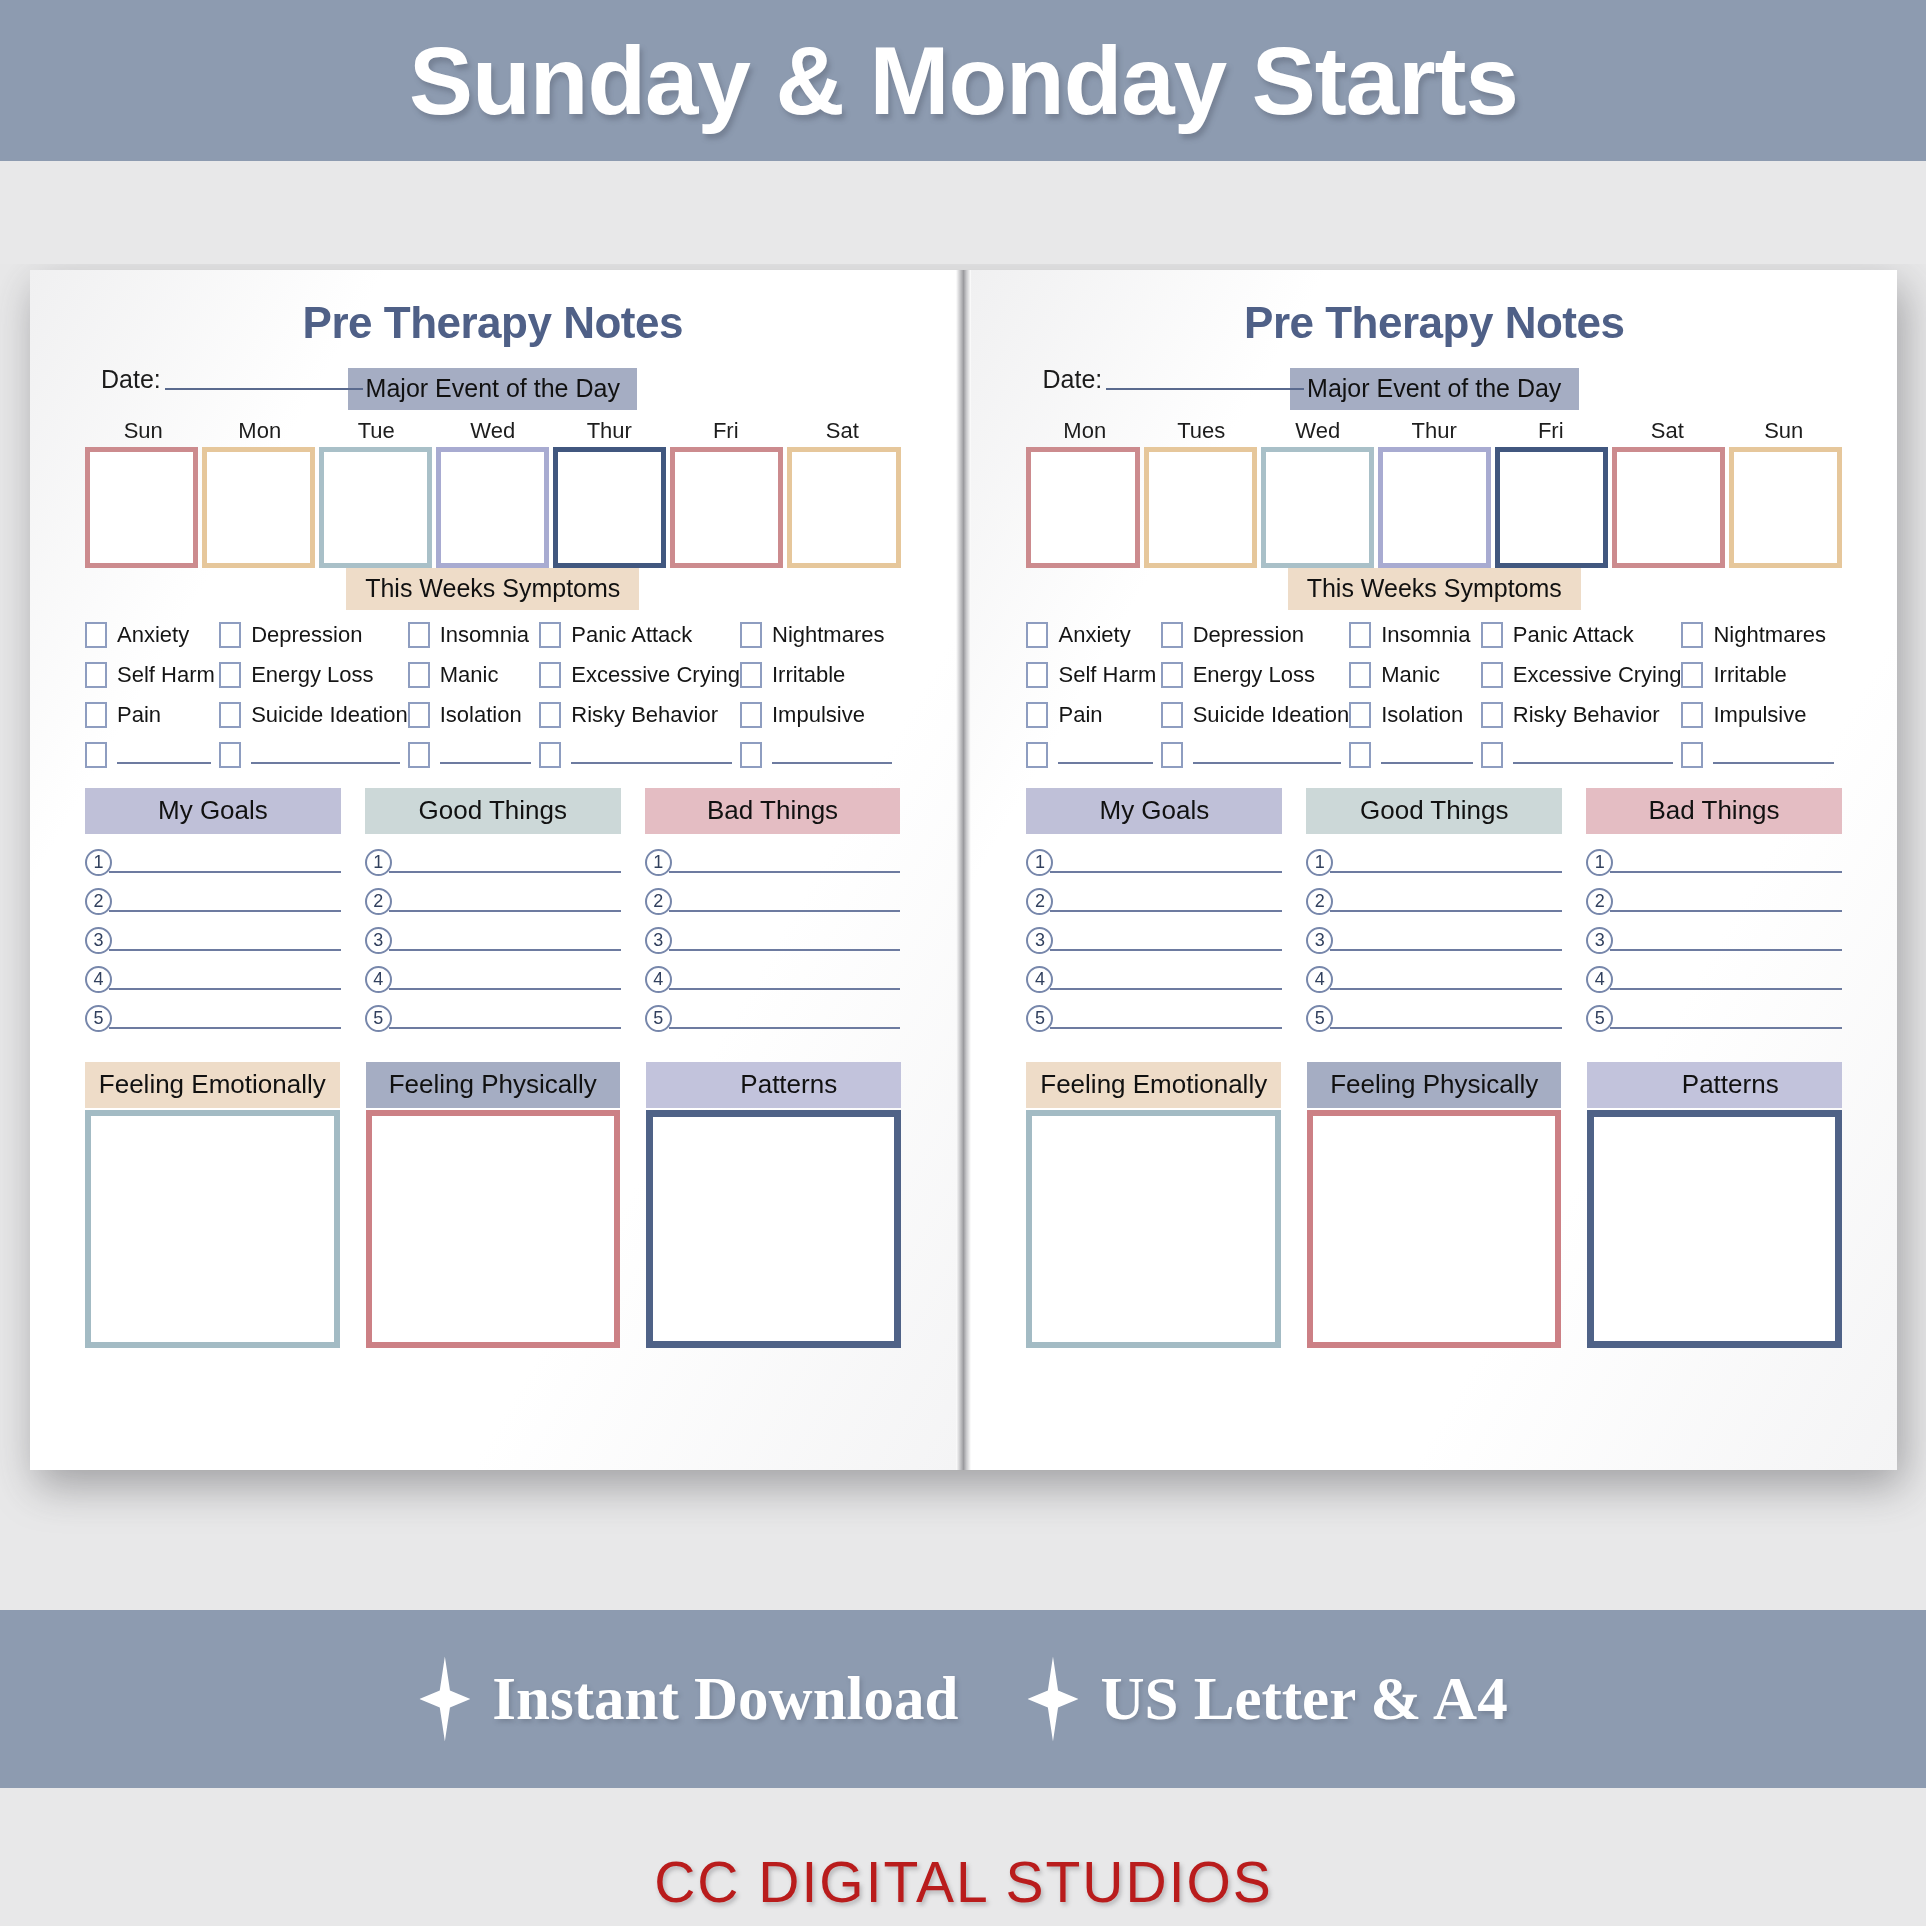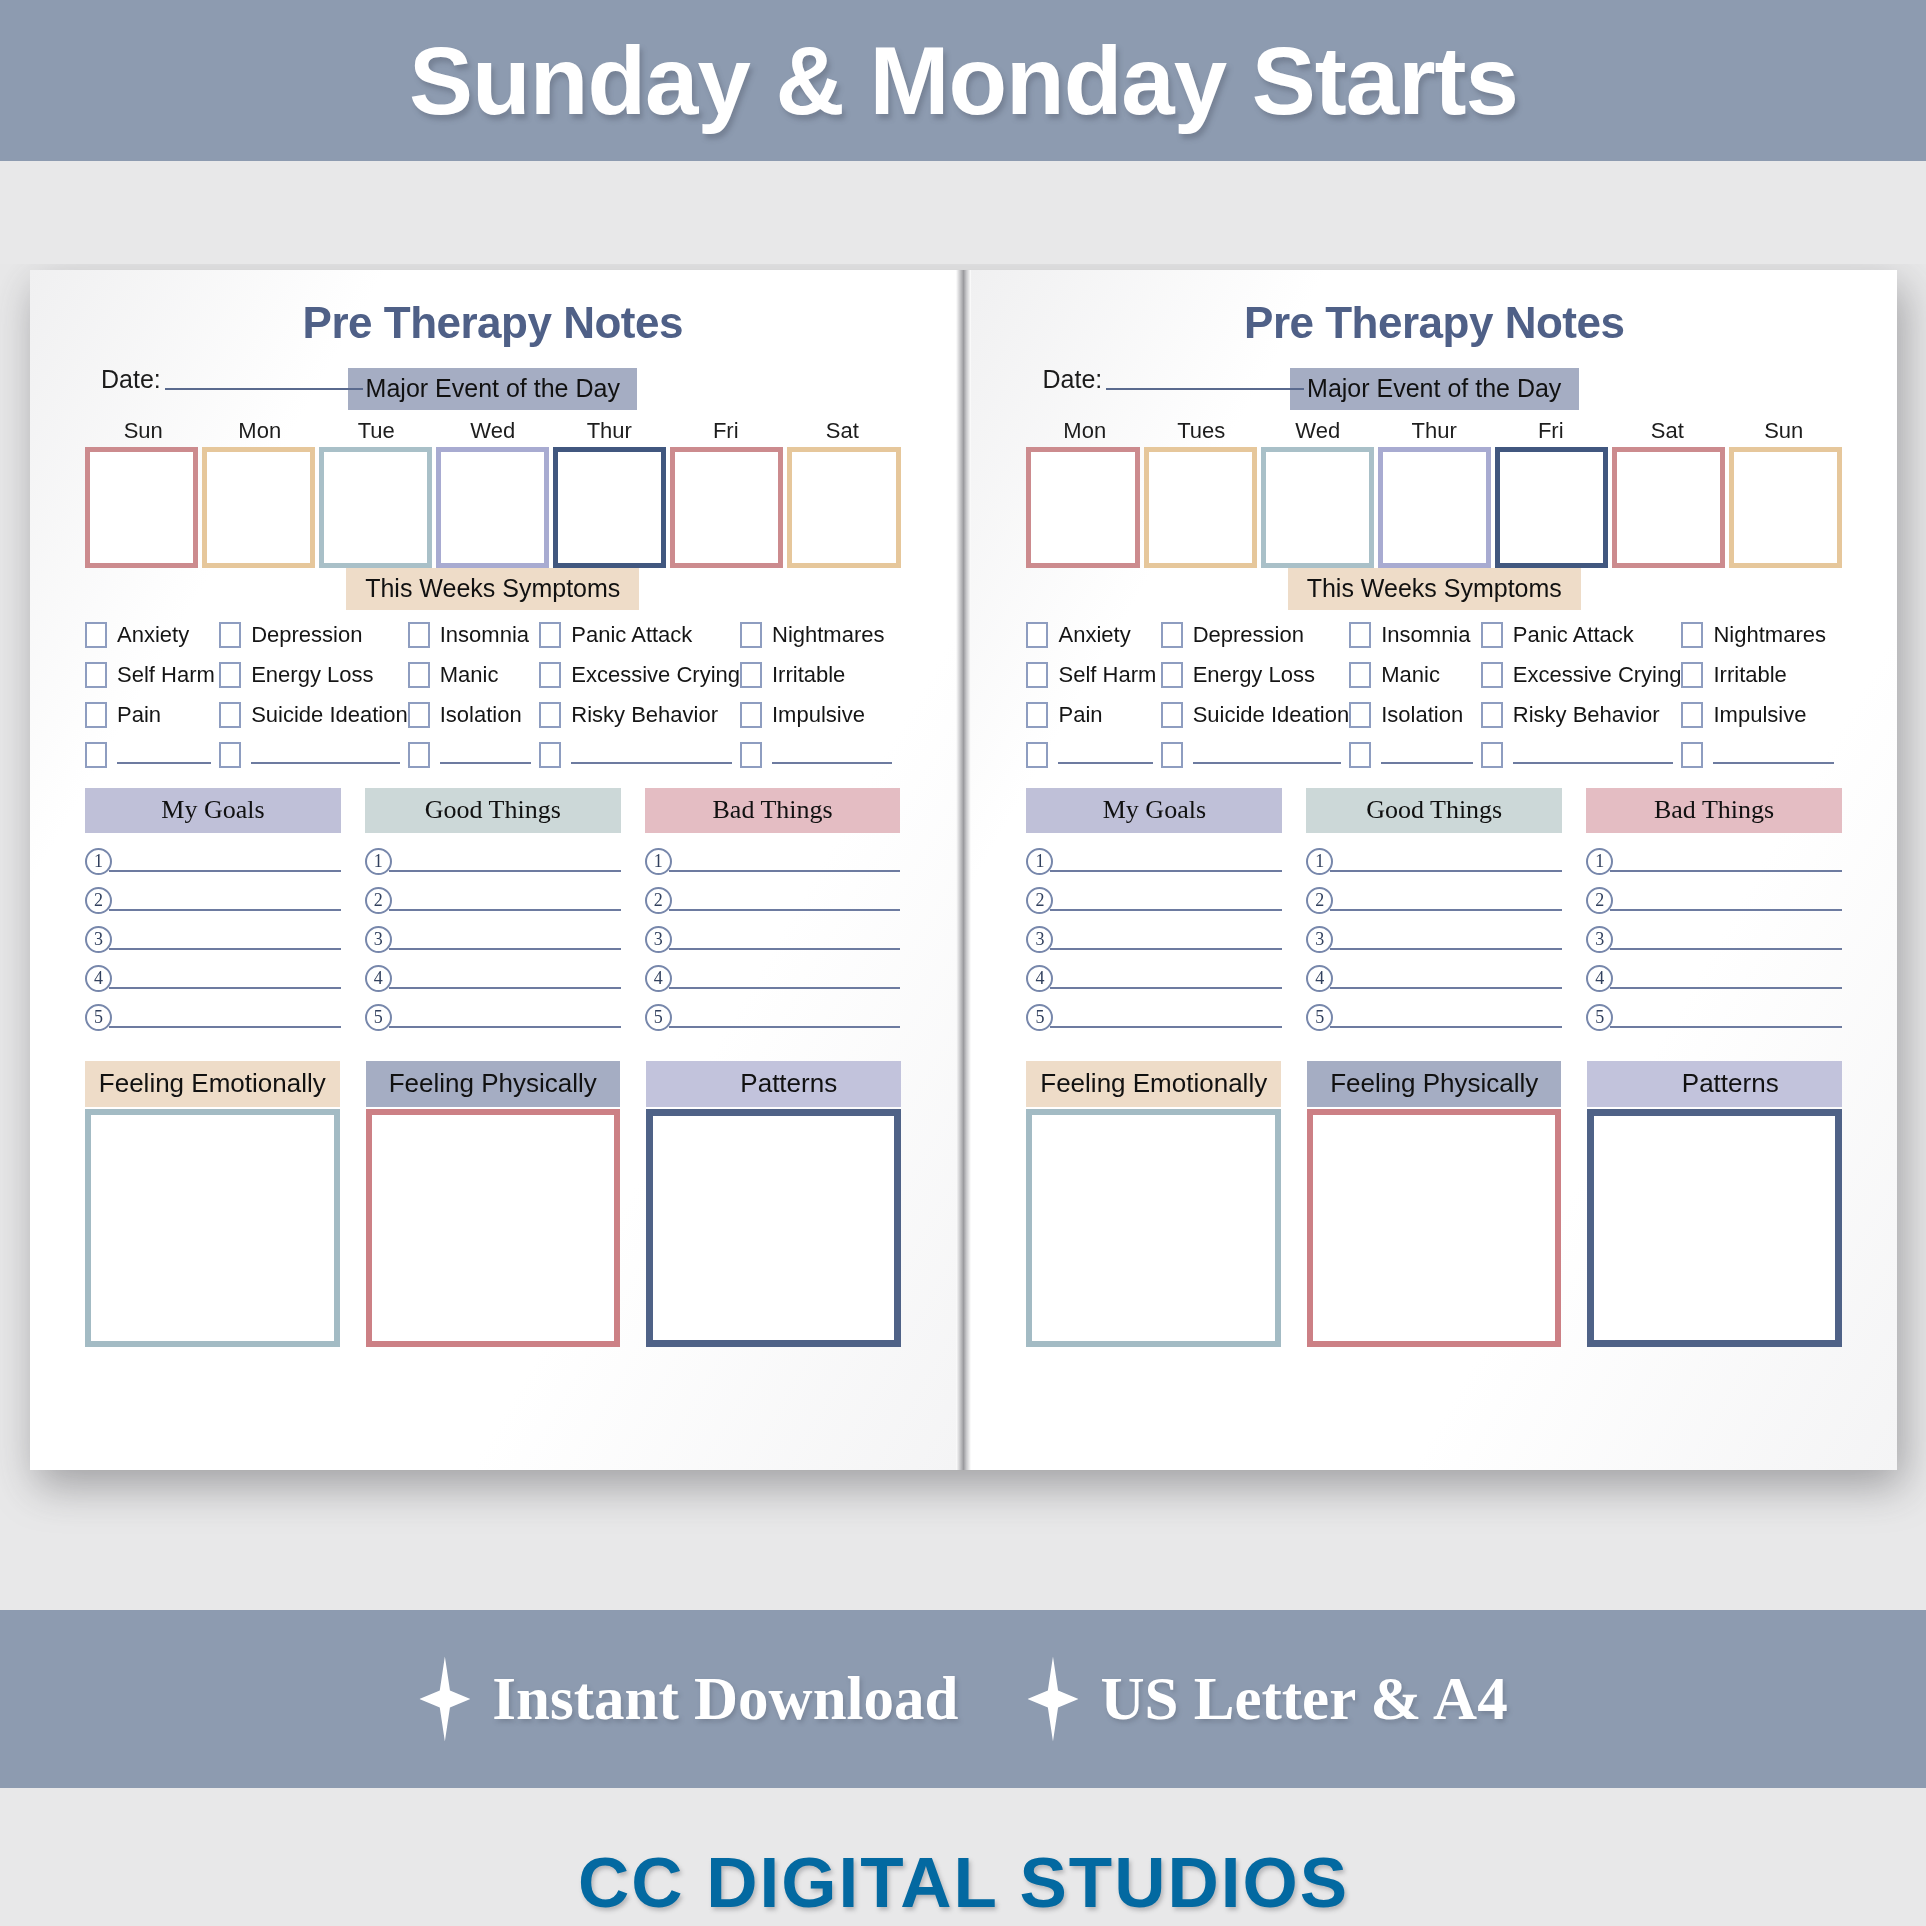--- a/index.html
+++ b/index.html
@@ -73,23 +73,23 @@
   }
 
   .footer-strip {
     height: 188px;
     background: #e8e8e9;
     display: flex;
     align-items: center;
     justify-content: center;
   }
   .studio-name {
-    font-size: 71px;
-    font-weight: bold;
-    color: #0369a1;
+    font-size: 57px;
+    font-weight: normal;
+    color: #b91c1c;
     letter-spacing: 2px;
     text-shadow: 2px 3px 4px rgba(120,120,125,0.45);
   }
 
   
   .spread-area {
     height: 1346px;
     position: relative;
     background: #e8e8e9;
     overflow: hidden;
@@ -226,21 +226,20 @@
     margin-bottom: 2px;
     margin-right: 8px;
     height: 20px;
   }
 
   
   .lists {
     display: flex;
     gap: 24px;
     margin-top: 18px;
-    font-family: Liberation Serif, serif;
   }
   .list-col { flex: 1; }
   .list-head {
     display: block;
     width: 100%;
     text-align: center;
     font-size: 26px;
     color: #111111;
     padding: 7px 0 8px;
     white-space: nowrap;

